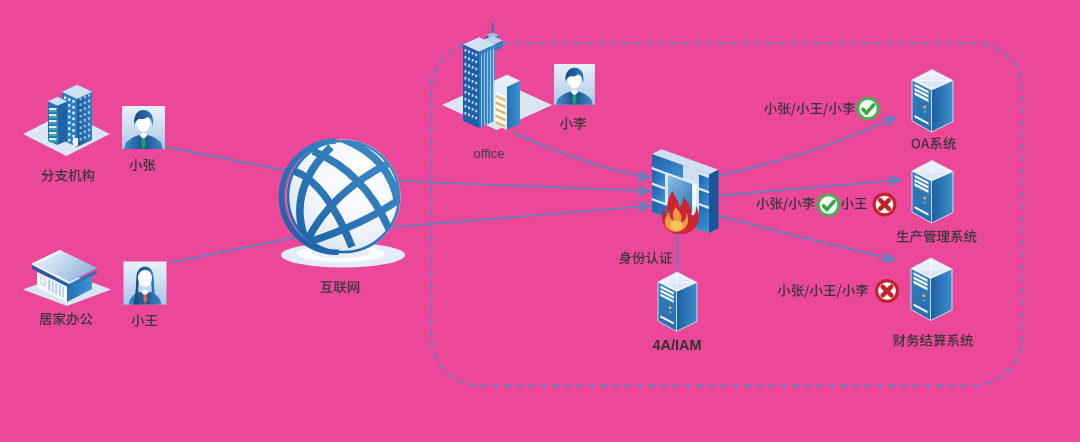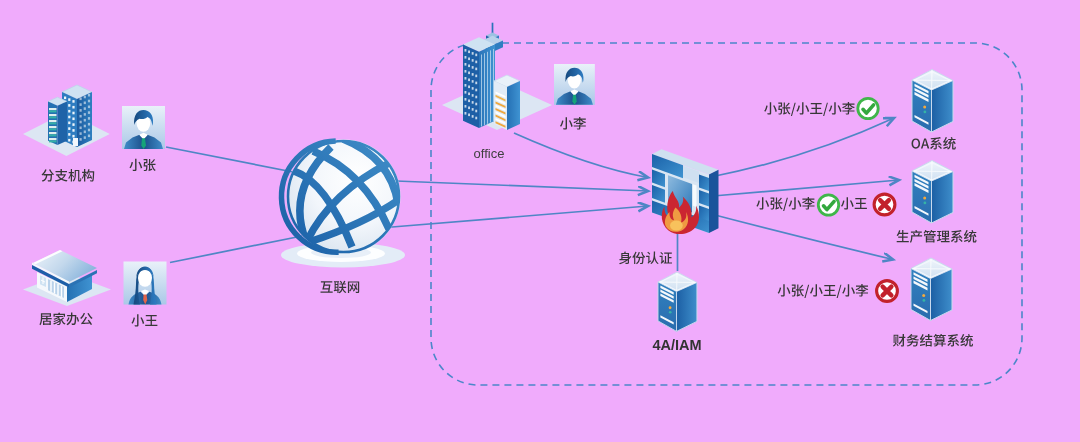--- a/index.html
+++ b/index.html
@@ -1,15 +1,15 @@
 <!DOCTYPE html>
 <html><head><meta charset="utf-8">
 <style>
 html,body{margin:0;padding:0;background:#ffffff;}
-#c{position:relative;width:1080px;height:442px;background:#f0abfc;font-family:"Liberation Sans",sans-serif;overflow:hidden;}
+#c{position:relative;width:1080px;height:442px;background:#ec4899;font-family:"Liberation Sans",sans-serif;overflow:hidden;}
 </style></head>
 <body>
 <div id="c">
 <svg width="1080" height="442" viewBox="0 0 1080 442" style="position:absolute;left:0;top:0">
 <defs>
 <marker id="ah" markerUnits="userSpaceOnUse" markerWidth="16" markerHeight="14" refX="10.5" refY="5" orient="auto">
 <path d="M0.5,0.5 L10.5,5 L0.5,9.5" fill="none" stroke="#4f86c5" stroke-width="2.6"></path>
         </marker>
 <linearGradient id="gTop" x1="0" y1="0" x2="0" y2="1">
           <stop offset="0" stop-color="#f0f5fb"></stop>

